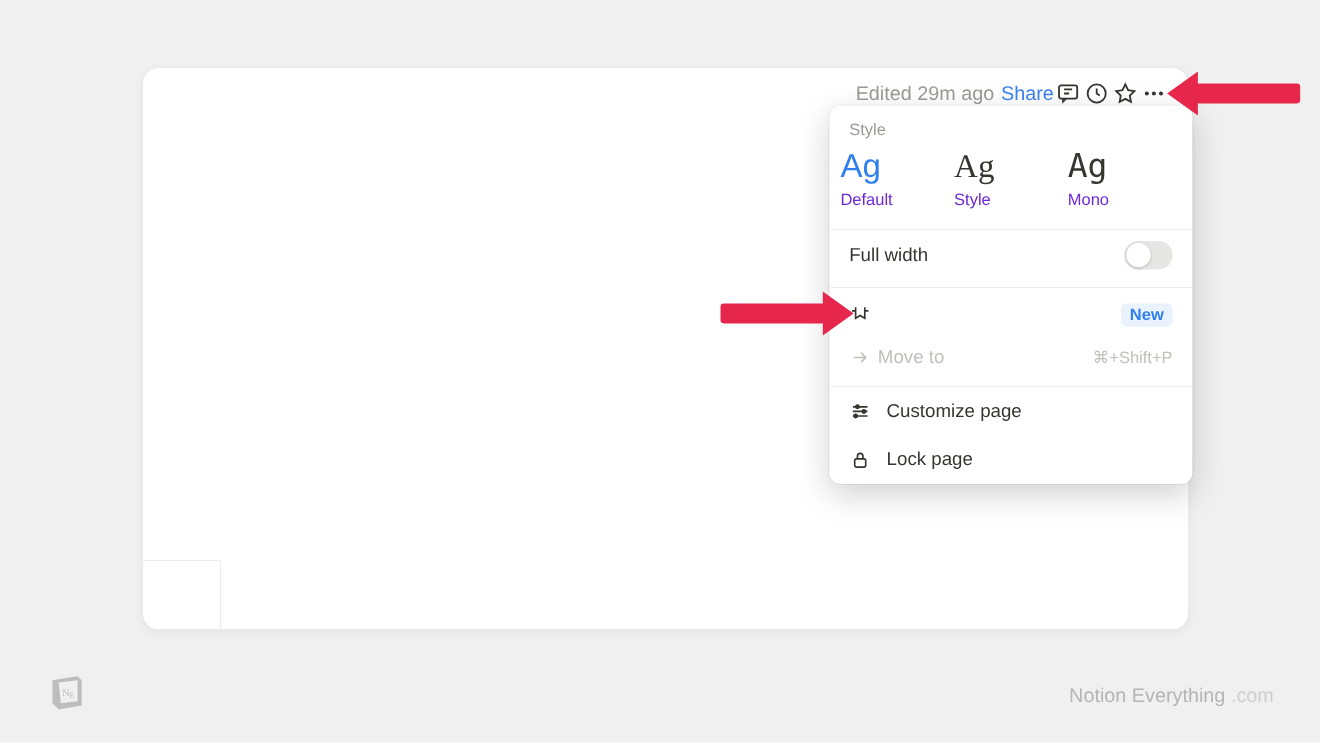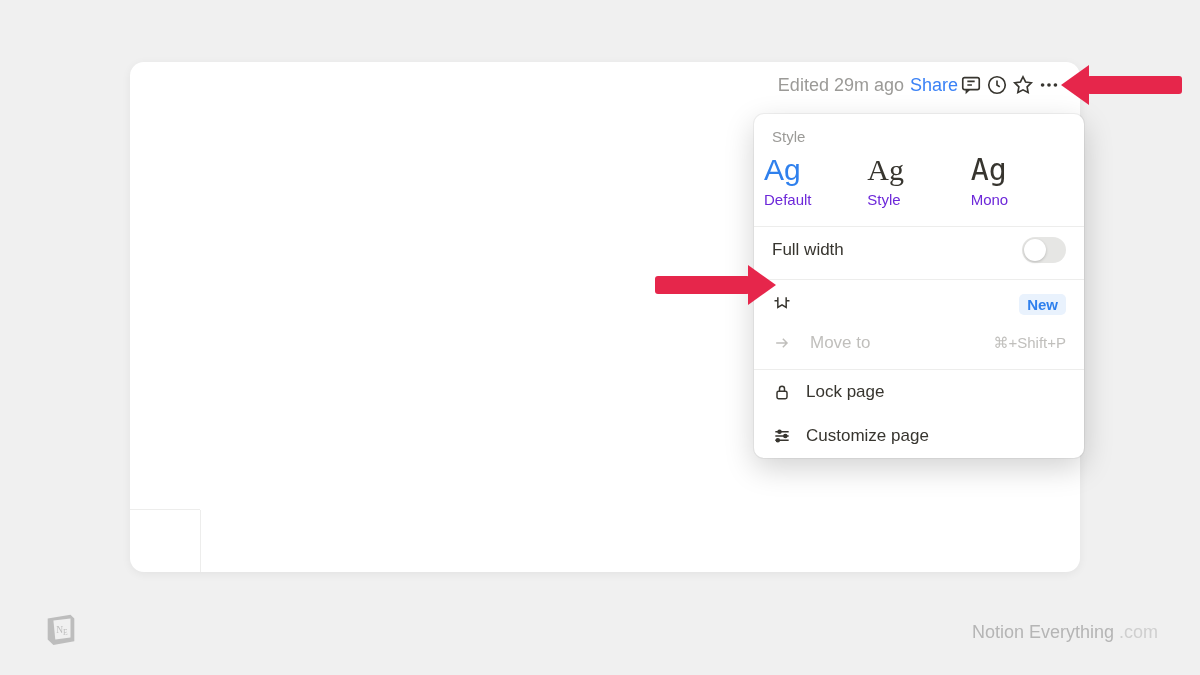--- a/index.html
+++ b/index.html
@@ -36,21 +36,21 @@
   .icon-btn {
     width: 26px; height: 26px;
     display: flex; align-items: center; justify-content: center;
     color: #37352f;
     cursor: pointer;
   }
   .icon-btn svg { width: 22px; height: 22px; }
   .menu {
     position: absolute;
     right: -4px;
-    top: 52px;
+    top: 34px;
     width: 330px;
     background: #fff;
     border-radius: 10px;
     box-shadow: 0 10px 30px rgba(0,0,0,0.18), 0 0 0 1px rgba(15,15,15,0.05);
     font-size: 17px;
     color: #37352f;
     overflow: hidden;
   }
   .menu-section { border-bottom: 1px solid #ededec; }
   .menu-section:last-child { border-bottom: none; }
@@ -123,21 +123,21 @@
     padding: 2px 8px;
     border-radius: 5px;
     margin-left: auto;
     align-self: center;
     font-weight: bold;
   }
   .moveto-row {
     display: flex;
     align-items: center;
     padding: 8px 18px 16px 18px;
-    gap: 18px;
+    gap: 6px;
     color: #c0bfbc;
   }
   .moveto-shortcut { margin-left: auto; font-size: 15px; }
   .simple-row {
     display: flex;
     align-items: center;
     padding: 12px 18px;
     gap: 14px;
     cursor: pointer;
   }
@@ -272,36 +272,36 @@
         </span>
         <span>Move to</span>
         <span class="moveto-shortcut">⌘+Shift+P</span>
       </div>
     </div>
 
     <div class="menu-section">
       <div class="simple-row">
         <span class="row-icon">
           <svg viewBox="0 0 24 24" fill="none" stroke="currentColor" stroke-width="1.8">
-              <rect x="6" y="11" width="12" height="9" rx="2"></rect>
-              <path d="M9 11V8a3 3 0 0 1 6 0v3"></path>
-            </svg>
-        </span>
-        <span>Lock page</span>
-      </div>
-      <div class="simple-row">
-        <span class="row-icon">
-          <svg viewBox="0 0 24 24" fill="none" stroke="currentColor" stroke-width="1.8">
               <path d="M4 7h16M4 12h16M4 17h16"></path>
               <circle cx="9" cy="7" r="1.8" fill="currentColor"></circle>
               <circle cx="16" cy="12" r="1.8" fill="currentColor"></circle>
               <circle cx="7" cy="17" r="1.8" fill="currentColor"></circle>
             </svg>
         </span>
         <span>Customize page</span>
+      </div>
+      <div class="simple-row">
+        <span class="row-icon">
+          <svg viewBox="0 0 24 24" fill="none" stroke="currentColor" stroke-width="1.8">
+              <rect x="6" y="11" width="12" height="9" rx="2"></rect>
+              <path d="M9 11V8a3 3 0 0 1 6 0v3"></path>
+            </svg>
+        </span>
+        <span>Lock page</span>
       </div>
     </div>
 
   </div>
 
   <div class="page-divider"></div>
   <div class="page-divider-v"></div>
 </div>
 
 <div class="arrow left arrow1"></div>

